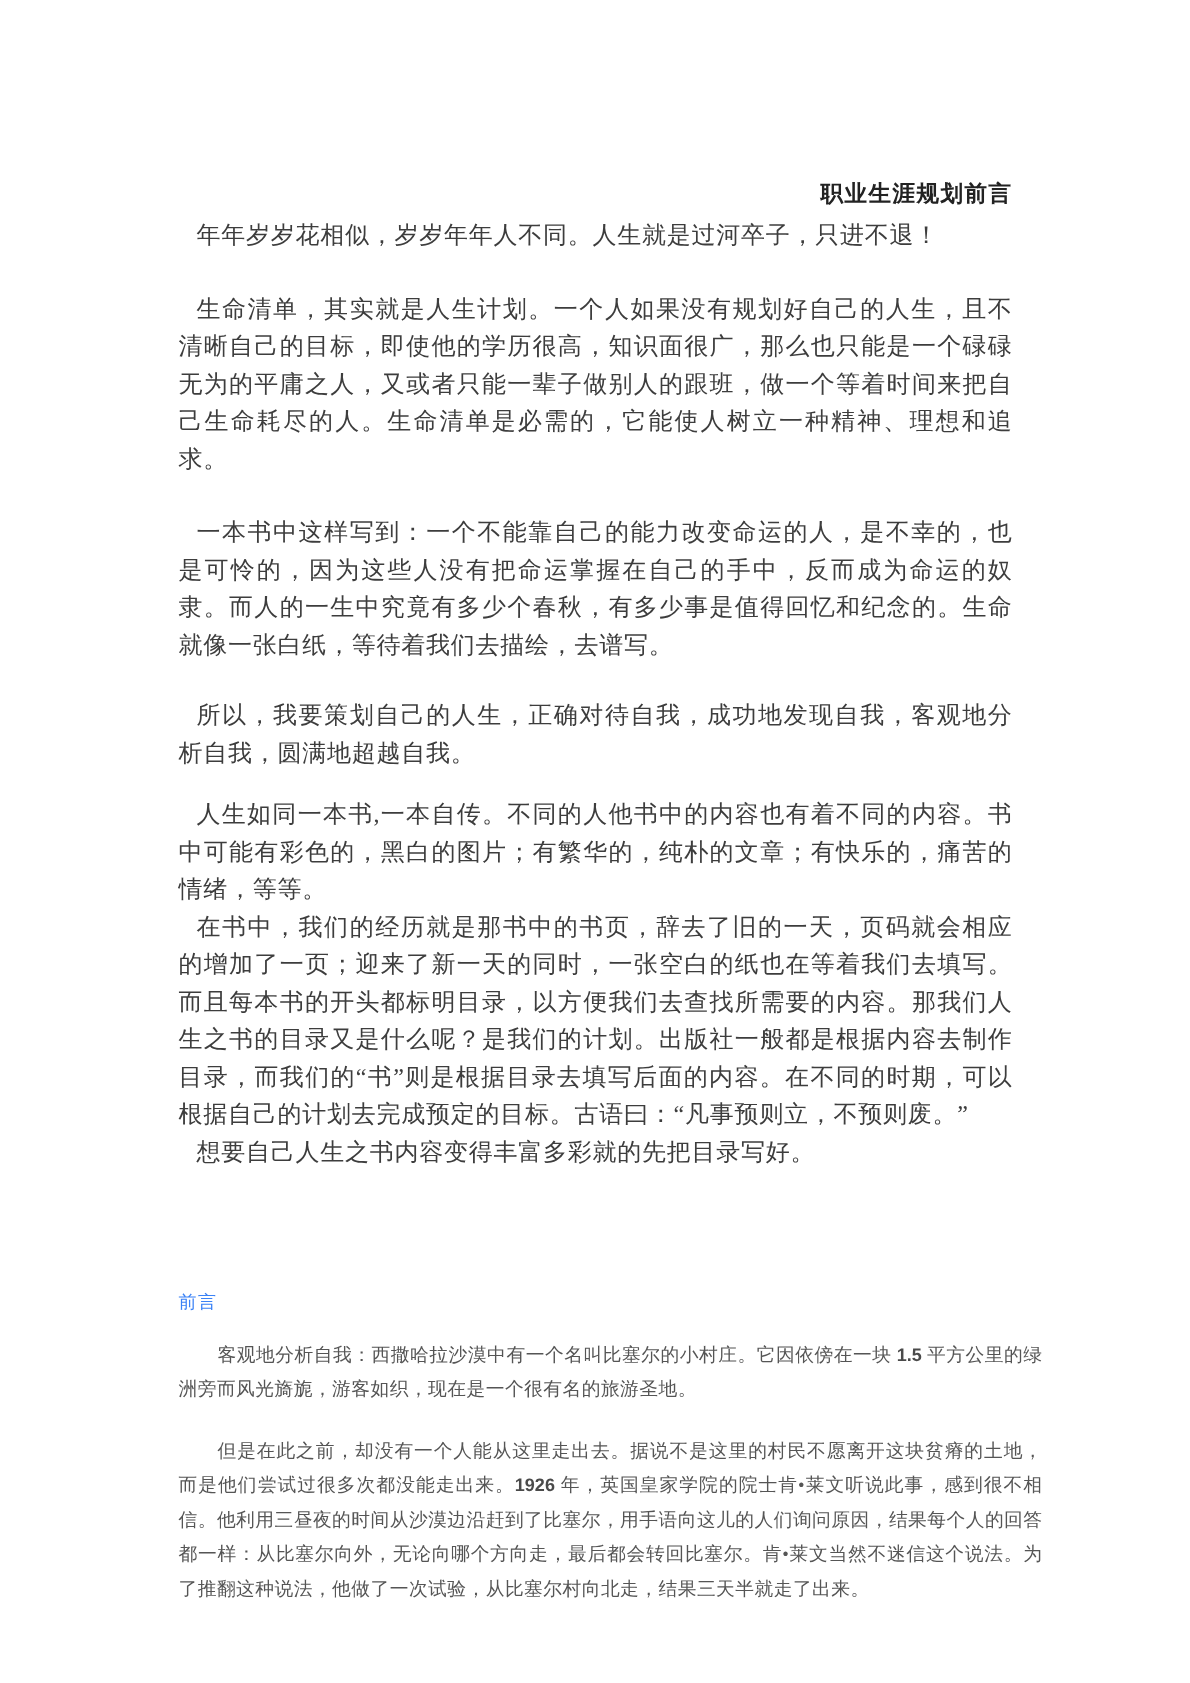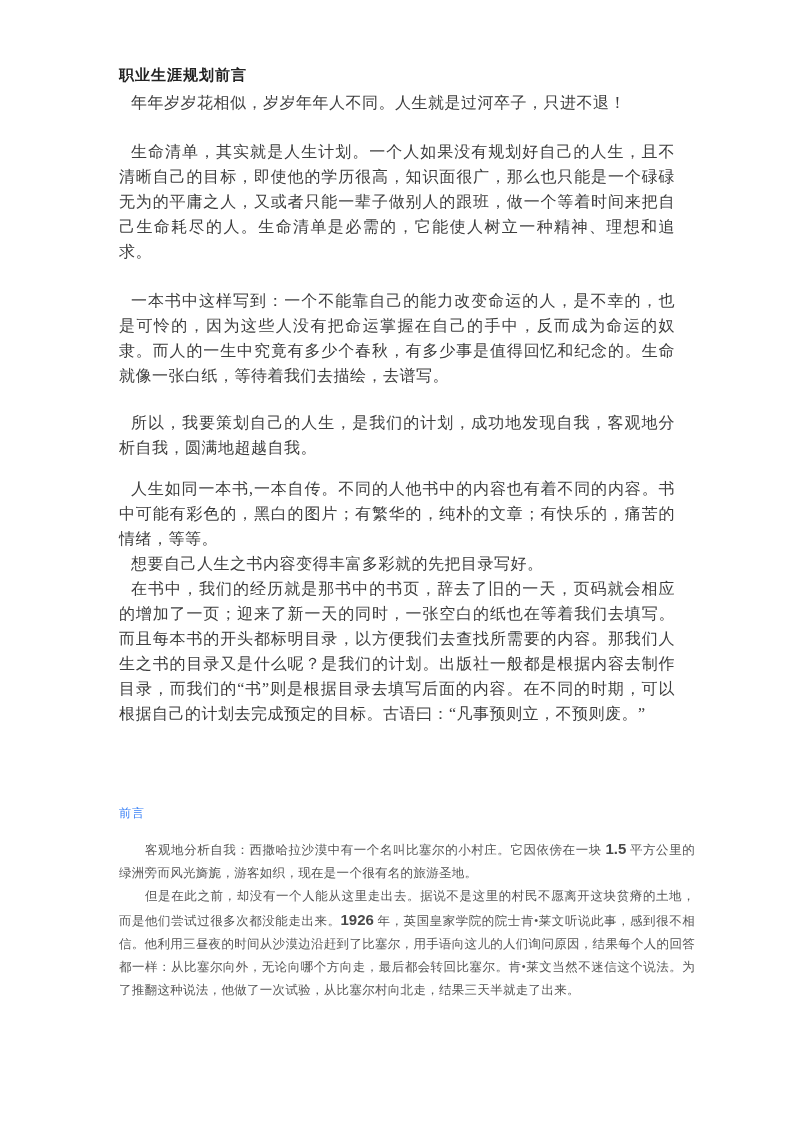--- a/index.html
+++ b/index.html
@@ -4,58 +4,58 @@
 <style>
   html,body{margin:0;padding:0;background:#ffffff;}
   body{width:793px;height:1122px;position:relative;}
   .page{
     position:absolute;left:0;top:0;width:793px;height:1122px;
     background:#ffffff;overflow:hidden;
     font-family:"Liberation Serif","DejaVu Serif",serif;
   }
   .doc{position:absolute;left:119px;top:0;width:556px;}
   .h{font-size:15px;line-height:22px;font-weight:bold;color:#222222;margin:0;letter-spacing:1px;}
-  .h1{margin-top:64px;}
+  .h1{margin-top:119px;text-align:right;}
   .h2{margin-top:64px;}
   .b{
     font-size:16px;line-height:25px;color:#3d3d3d;margin:0;
     text-align:justify;text-indent:12px;letter-spacing:0.5px;
   }
   .p1{margin-top:4px;}
   .gap{margin-top:24px;}
   .p4{margin-top:22px;}
   .p5{margin-top:16px;}
   .sec3{width:576px;margin-top:78px;}
   .s3h{font-size:12px;line-height:18px;font-weight:normal;color:#3b82f6;margin:0;letter-spacing:1px;}
   .s3p{
     font-size:12.5px;line-height:23px;color:#555555;margin:0;
     text-align:justify;text-indent:26px;letter-spacing:0.3px;
   }
   .s3p1{margin-top:15px;}
-  .s3p2{}
+  .s3p2{margin-top:18px;}
   .num{
     font-family:"Liberation Sans","DejaVu Sans",sans-serif;
-    font-weight:bold;font-size:15px;color:#4a4a4a;letter-spacing:0;
+    font-weight:bold;font-size:12px;color:#4a4a4a;letter-spacing:0;
   }
 </style>
 </head>
 <body>
 
 <div class="page">
   <div class="doc">
 
     <h1 class="h h1">职业生涯规划前言</h1>
     <p class="b p1">年年岁岁花相似，岁岁年年人不同。人生就是过河卒子，只进不退！</p>
     <p class="b gap">生命清单，其实就是人生计划。一个人如果没有规划好自己的人生，且不清晰自己的目标，即使他的学历很高，知识面很广，那么也只能是一个碌碌无为的平庸之人，又或者只能一辈子做别人的跟班，做一个等着时间来把自己生命耗尽的人。生命清单是必需的，它能使人树立一种精神、理想和追求。</p>
     <p class="b gap">一本书中这样写到：一个不能靠自己的能力改变命运的人，是不幸的，也是可怜的，因为这些人没有把命运掌握在自己的手中，反而成为命运的奴隶。而人的一生中究竟有多少个春秋，有多少事是值得回忆和纪念的。生命就像一张白纸，等待着我们去描绘，去谱写。</p>
-    <p class="b p4">所以，我要策划自己的人生，是我们的计划，成功地发现自我，客观地分析自我，圆满地超越自我。</p>
+    <p class="b p4">所以，我要策划自己的人生，正确对待自我，成功地发现自我，客观地分析自我，圆满地超越自我。</p>
 
     <p class="b p5">人生如同一本书,一本自传。不同的人他书中的内容也有着不同的内容。书中可能有彩色的，黑白的图片；有繁华的，纯朴的文章；有快乐的，痛苦的情绪，等等。</p>
+    <p class="b">在书中，我们的经历就是那书中的书页，辞去了旧的一天，页码就会相应的增加了一页；迎来了新一天的同时，一张空白的纸也在等着我们去填写。而且每本书的开头都标明目录，以方便我们去查找所需要的内容。那我们人生之书的目录又是什么呢？是我们的计划。出版社一般都是根据内容去制作目录，而我们的“书”则是根据目录去填写后面的内容。在不同的时期，可以根据自己的计划去完成预定的目标。古语曰：“凡事预则立，不预则废。”</p>
     <p class="b">想要自己人生之书内容变得丰富多彩就的先把目录写好。</p>
-    <p class="b">在书中，我们的经历就是那书中的书页，辞去了旧的一天，页码就会相应的增加了一页；迎来了新一天的同时，一张空白的纸也在等着我们去填写。而且每本书的开头都标明目录，以方便我们去查找所需要的内容。那我们人生之书的目录又是什么呢？是我们的计划。出版社一般都是根据内容去制作目录，而我们的“书”则是根据目录去填写后面的内容。在不同的时期，可以根据自己的计划去完成预定的目标。古语曰：“凡事预则立，不预则废。”</p>
 
     <div class="sec3">
       <p class="s3h">前言</p>
       <p class="s3p s3p1"><span>客观地分析自我：西撒哈拉沙漠中有一个名叫比塞尔的小村庄。它因依傍在一块 </span><span class="num">1.5</span><span> 平方公里的绿洲旁而风光旖旎，游客如织，现在是一个很有名的旅游圣地。</span></p>
       <p class="s3p s3p2"><span>但是在此之前，却没有一个人能从这里走出去。据说不是这里的村民不愿离开这块贫瘠的土地，而是他们尝试过很多次都没能走出来。</span><span class="num">1926</span><span> 年，英国皇家学院的院士肯•莱文听说此事，感到很不相信。他利用三昼夜的时间从沙漠边沿赶到了比塞尔，用手语向这儿的人们询问原因，结果每个人的回答都一样：从比塞尔向外，无论向哪个方向走，最后都会转回比塞尔。肯•莱文当然不迷信这个说法。为了推翻这种说法，他做了一次试验，从比塞尔村向北走，结果三天半就走了出来。</span></p>
     </div>
 
   </div>
 </div>
 

